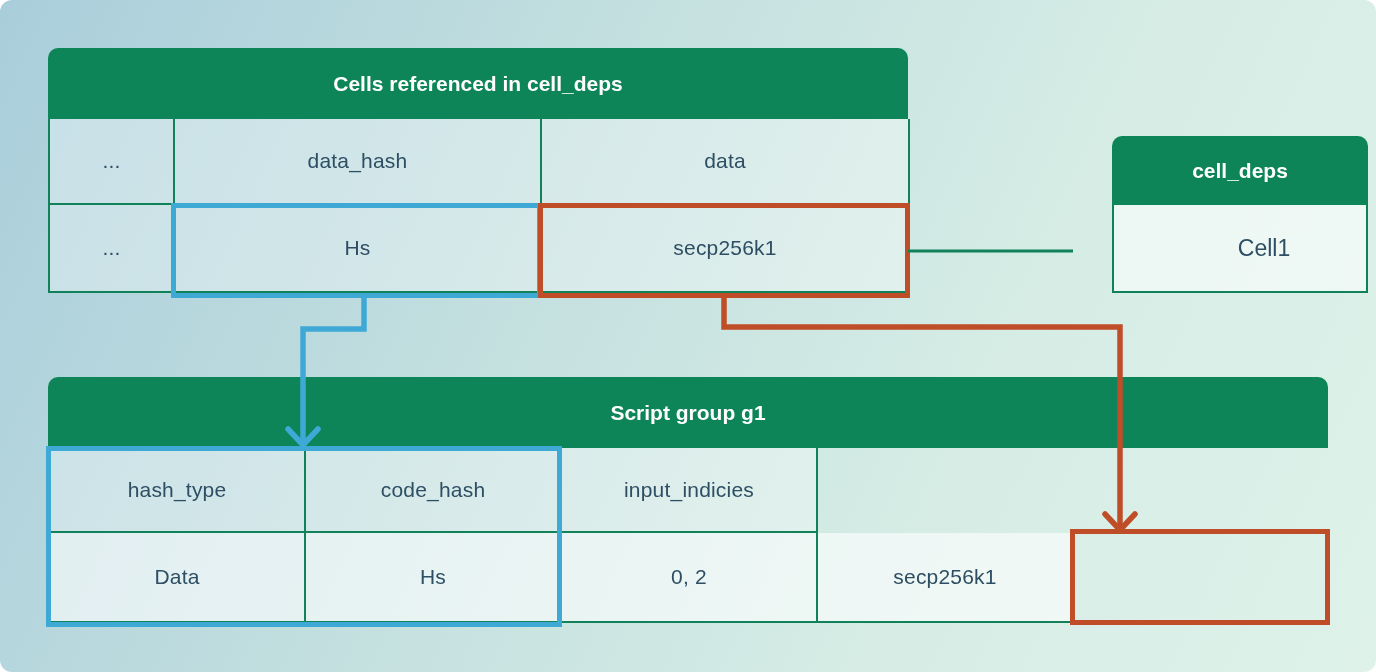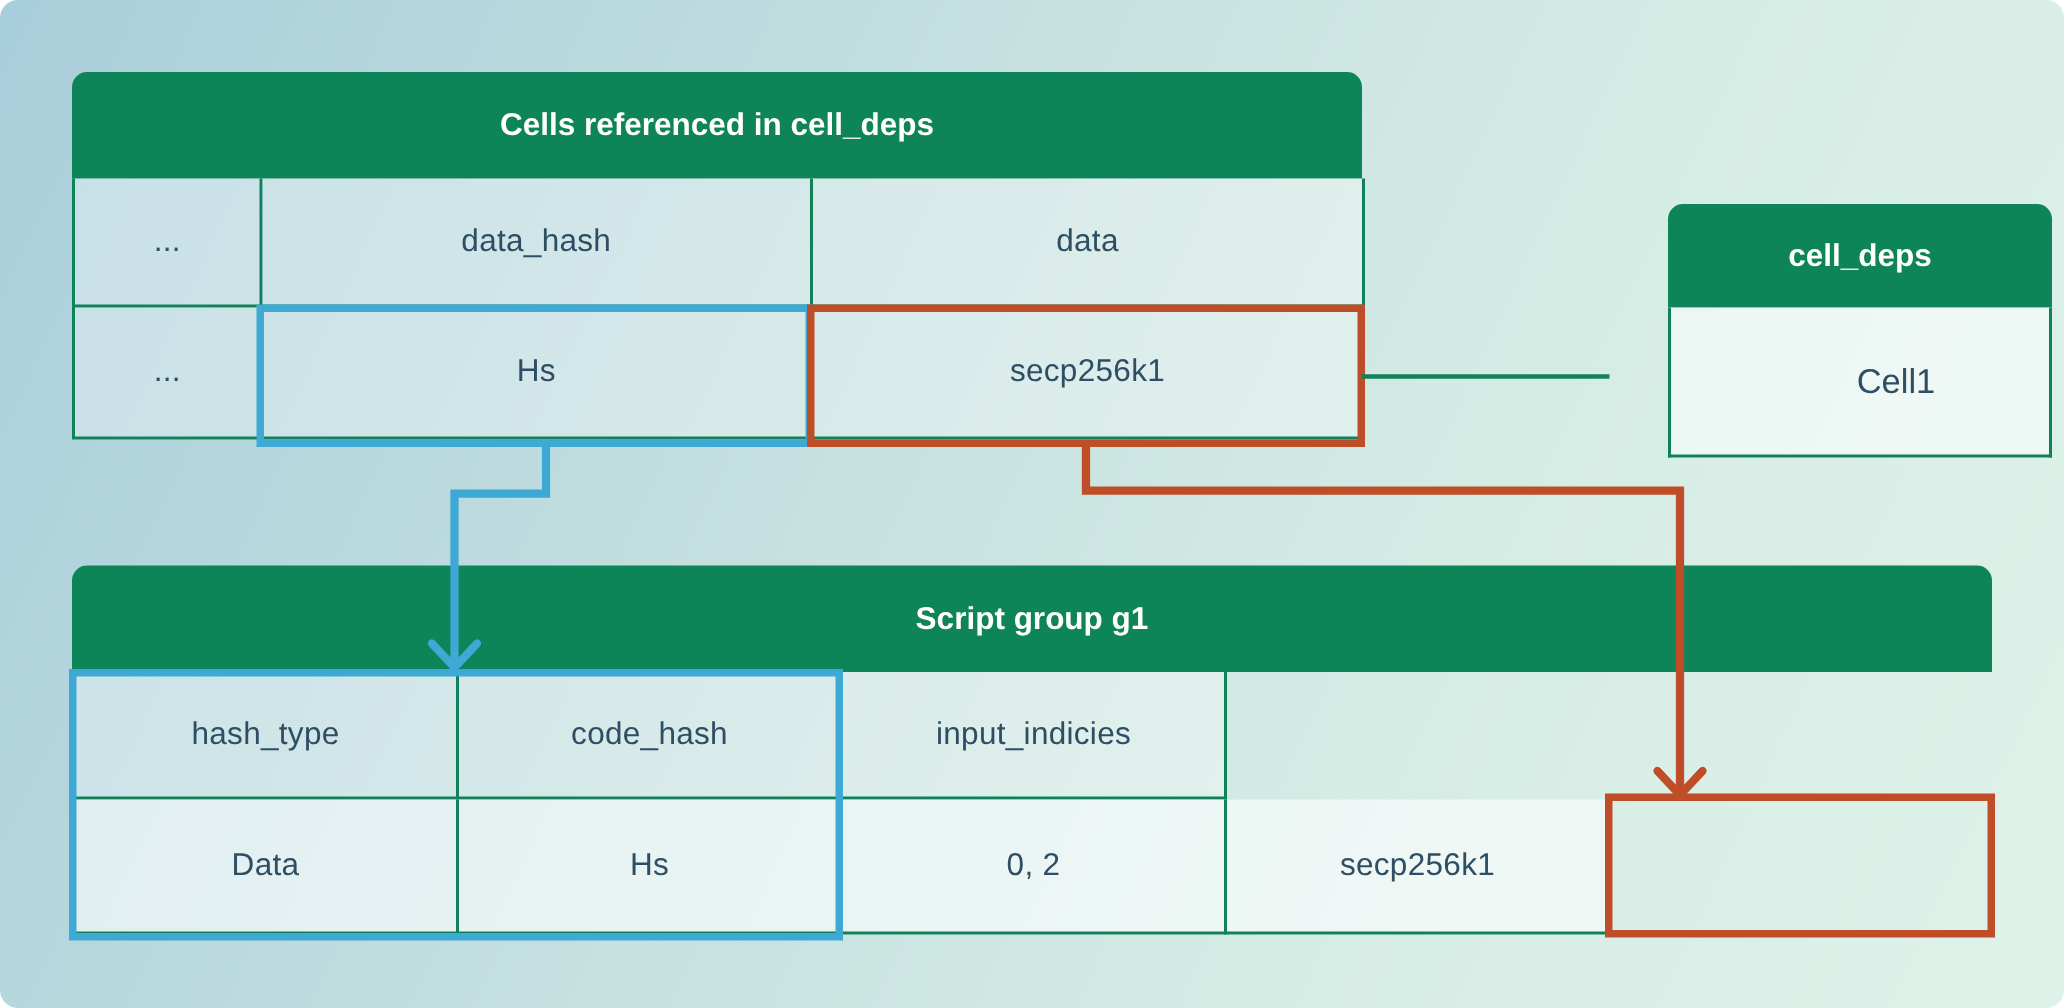--- a/index.html
+++ b/index.html
@@ -55,21 +55,21 @@
   
   #cells-table{left:48px;top:48px;width:860px;z-index:2;}
   #cells-table .tbl-header{height:71px;}
   #cells-table .tbl-row{grid-template-columns:125px 367px 368px;}
   #cells-row-1{height:86px;}
   #cells-row-2{height:88px;}
 
   #celldeps-table{left:1100px;top:136px;width:256px;z-index:2;margin-left:12px;}
   #celldeps-table .tbl-header{height:69px;}
   #celldeps-table .cd-body{
-    height:100px;border:2px solid var(--line-green);border-top:none;
+    height:88px;border:2px solid var(--line-green);border-top:none;
     color:var(--ink);font-size:23px;
     display:flex;align-items:center;justify-content:center;padding-left:48px;
   }
 
   #script-table{left:48px;top:377px;width:1280px;z-index:2;}
   #script-table .tbl-header{height:71px;}
   #script-table .tbl-row{grid-template-columns:repeat(5,256px);}
   #script-row-1{height:85px;}
   #script-row-2{height:90px;}
 </style>

